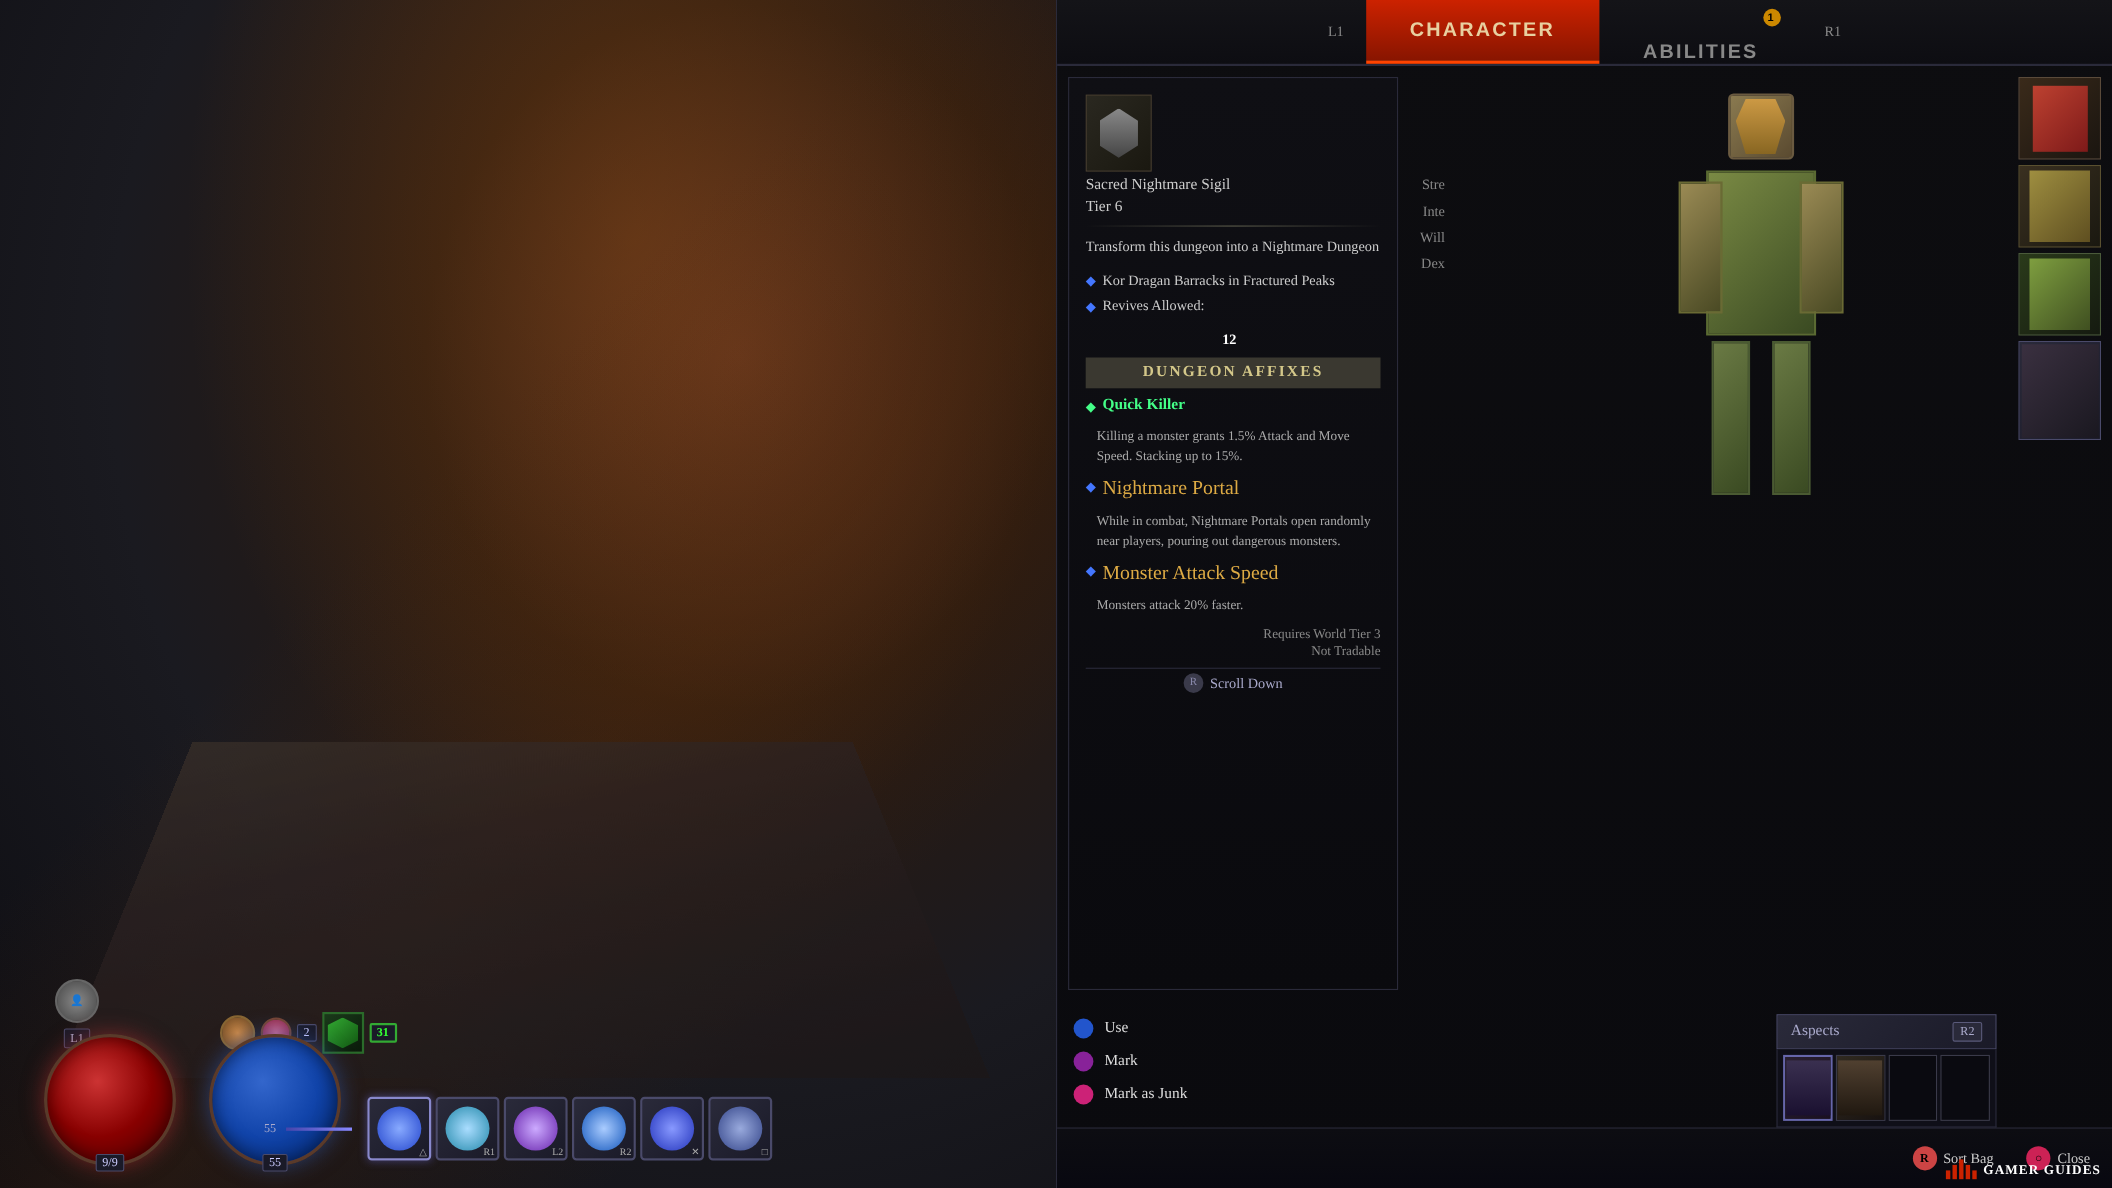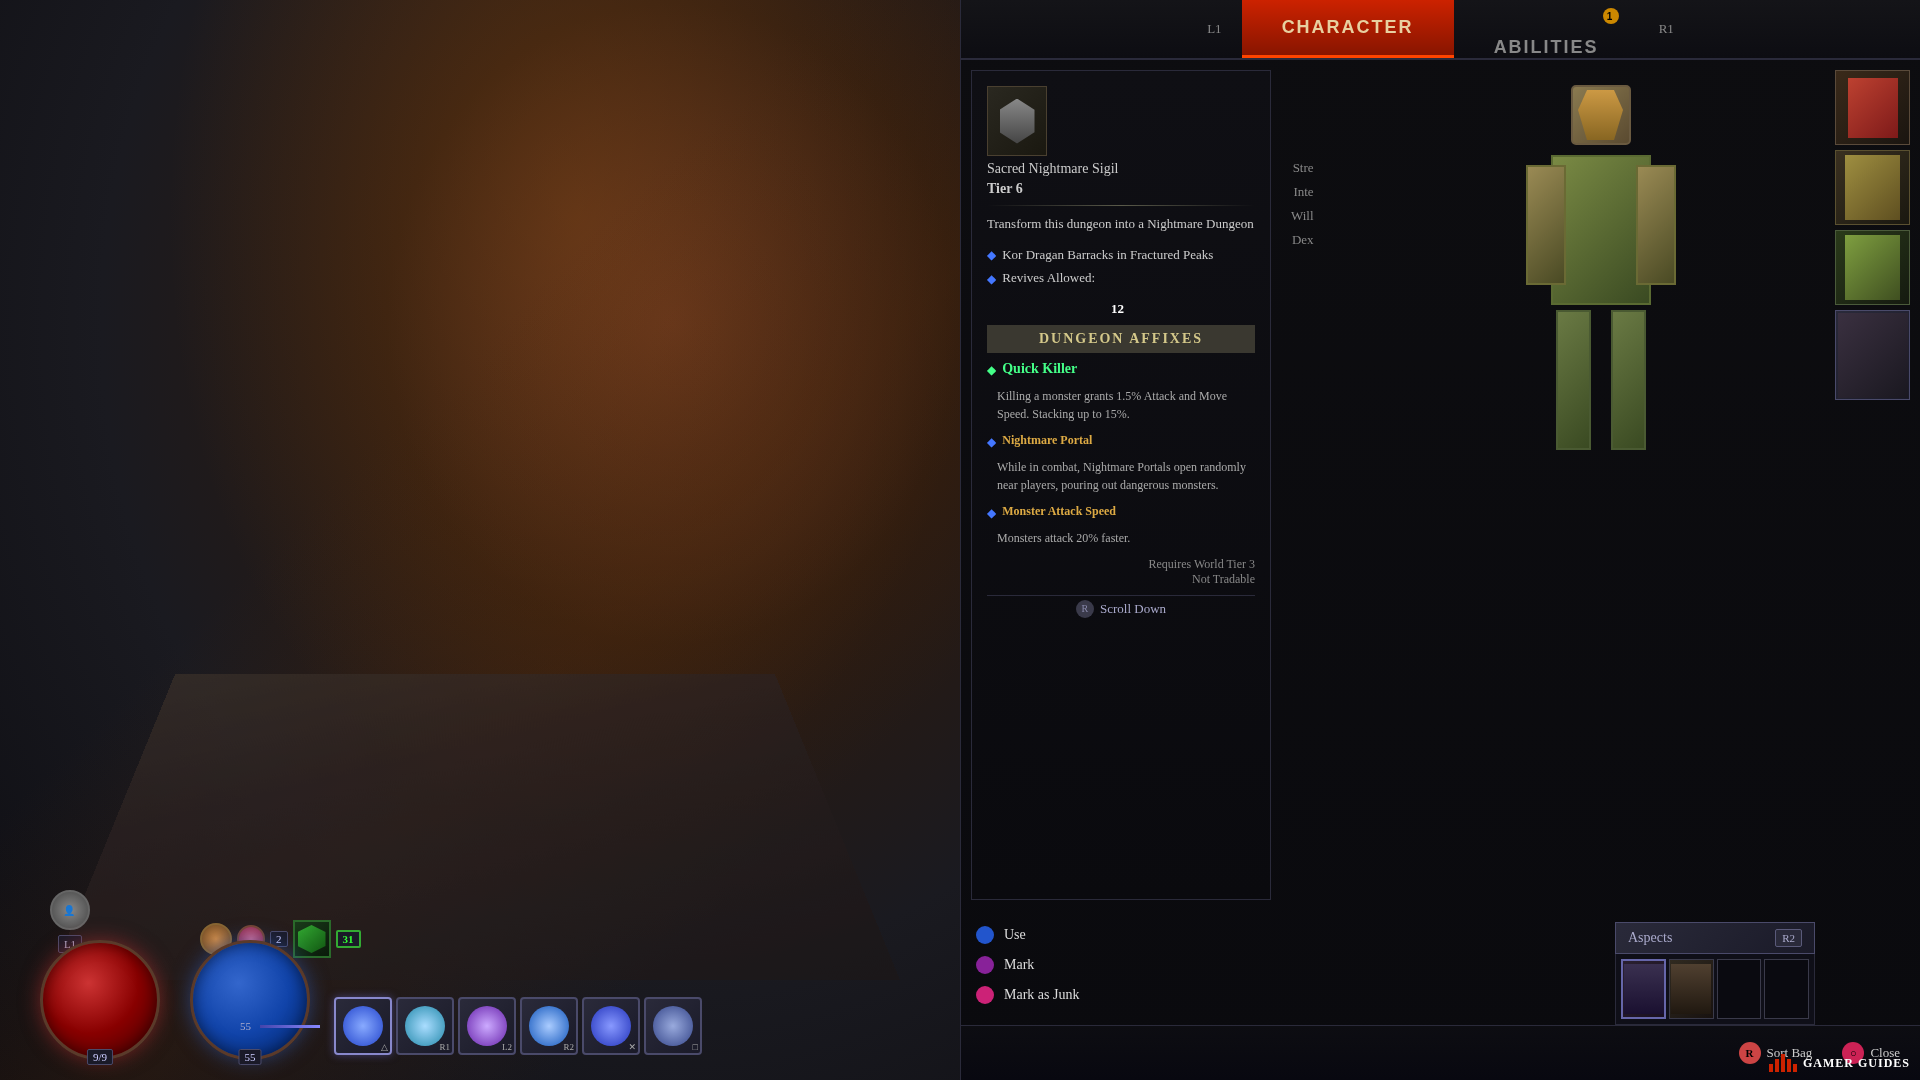--- a/index.html
+++ b/index.html
@@ -222,21 +222,20 @@
     .item-type {
       color: #cccccc;
       font-size: 14px;
       margin-bottom: 4px;
     }
 
     .item-tier {
       color: #cccccc;
       font-size: 14px;
       margin-bottom: 0;
-      font-weight: bold;
     }
 
     .item-divider {
       width: 100%;
       height: 1px;
       background: linear-gradient(90deg, transparent, #5a5a4a, transparent);
       margin: 8px 0;
     }
 
     .item-desc {
@@ -298,22 +297,22 @@
 
     .affix-title {
       color: #44ff88;
       font-size: 14px;
       font-weight: bold;
       margin-bottom: 4px;
     }
 
     .affix-title-yellow {
       color: #ddaa44;
-      font-size: 12px;
-      font-weight: bold;
+      font-size: 18px;
+      font-weight: normal;
       margin-bottom: 4px;
     }
 
     .affix-desc {
       color: #aaaaaa;
       font-size: 12px;
       line-height: 1.5;
       margin-bottom: 10px;
       padding-left: 10px;
     }

